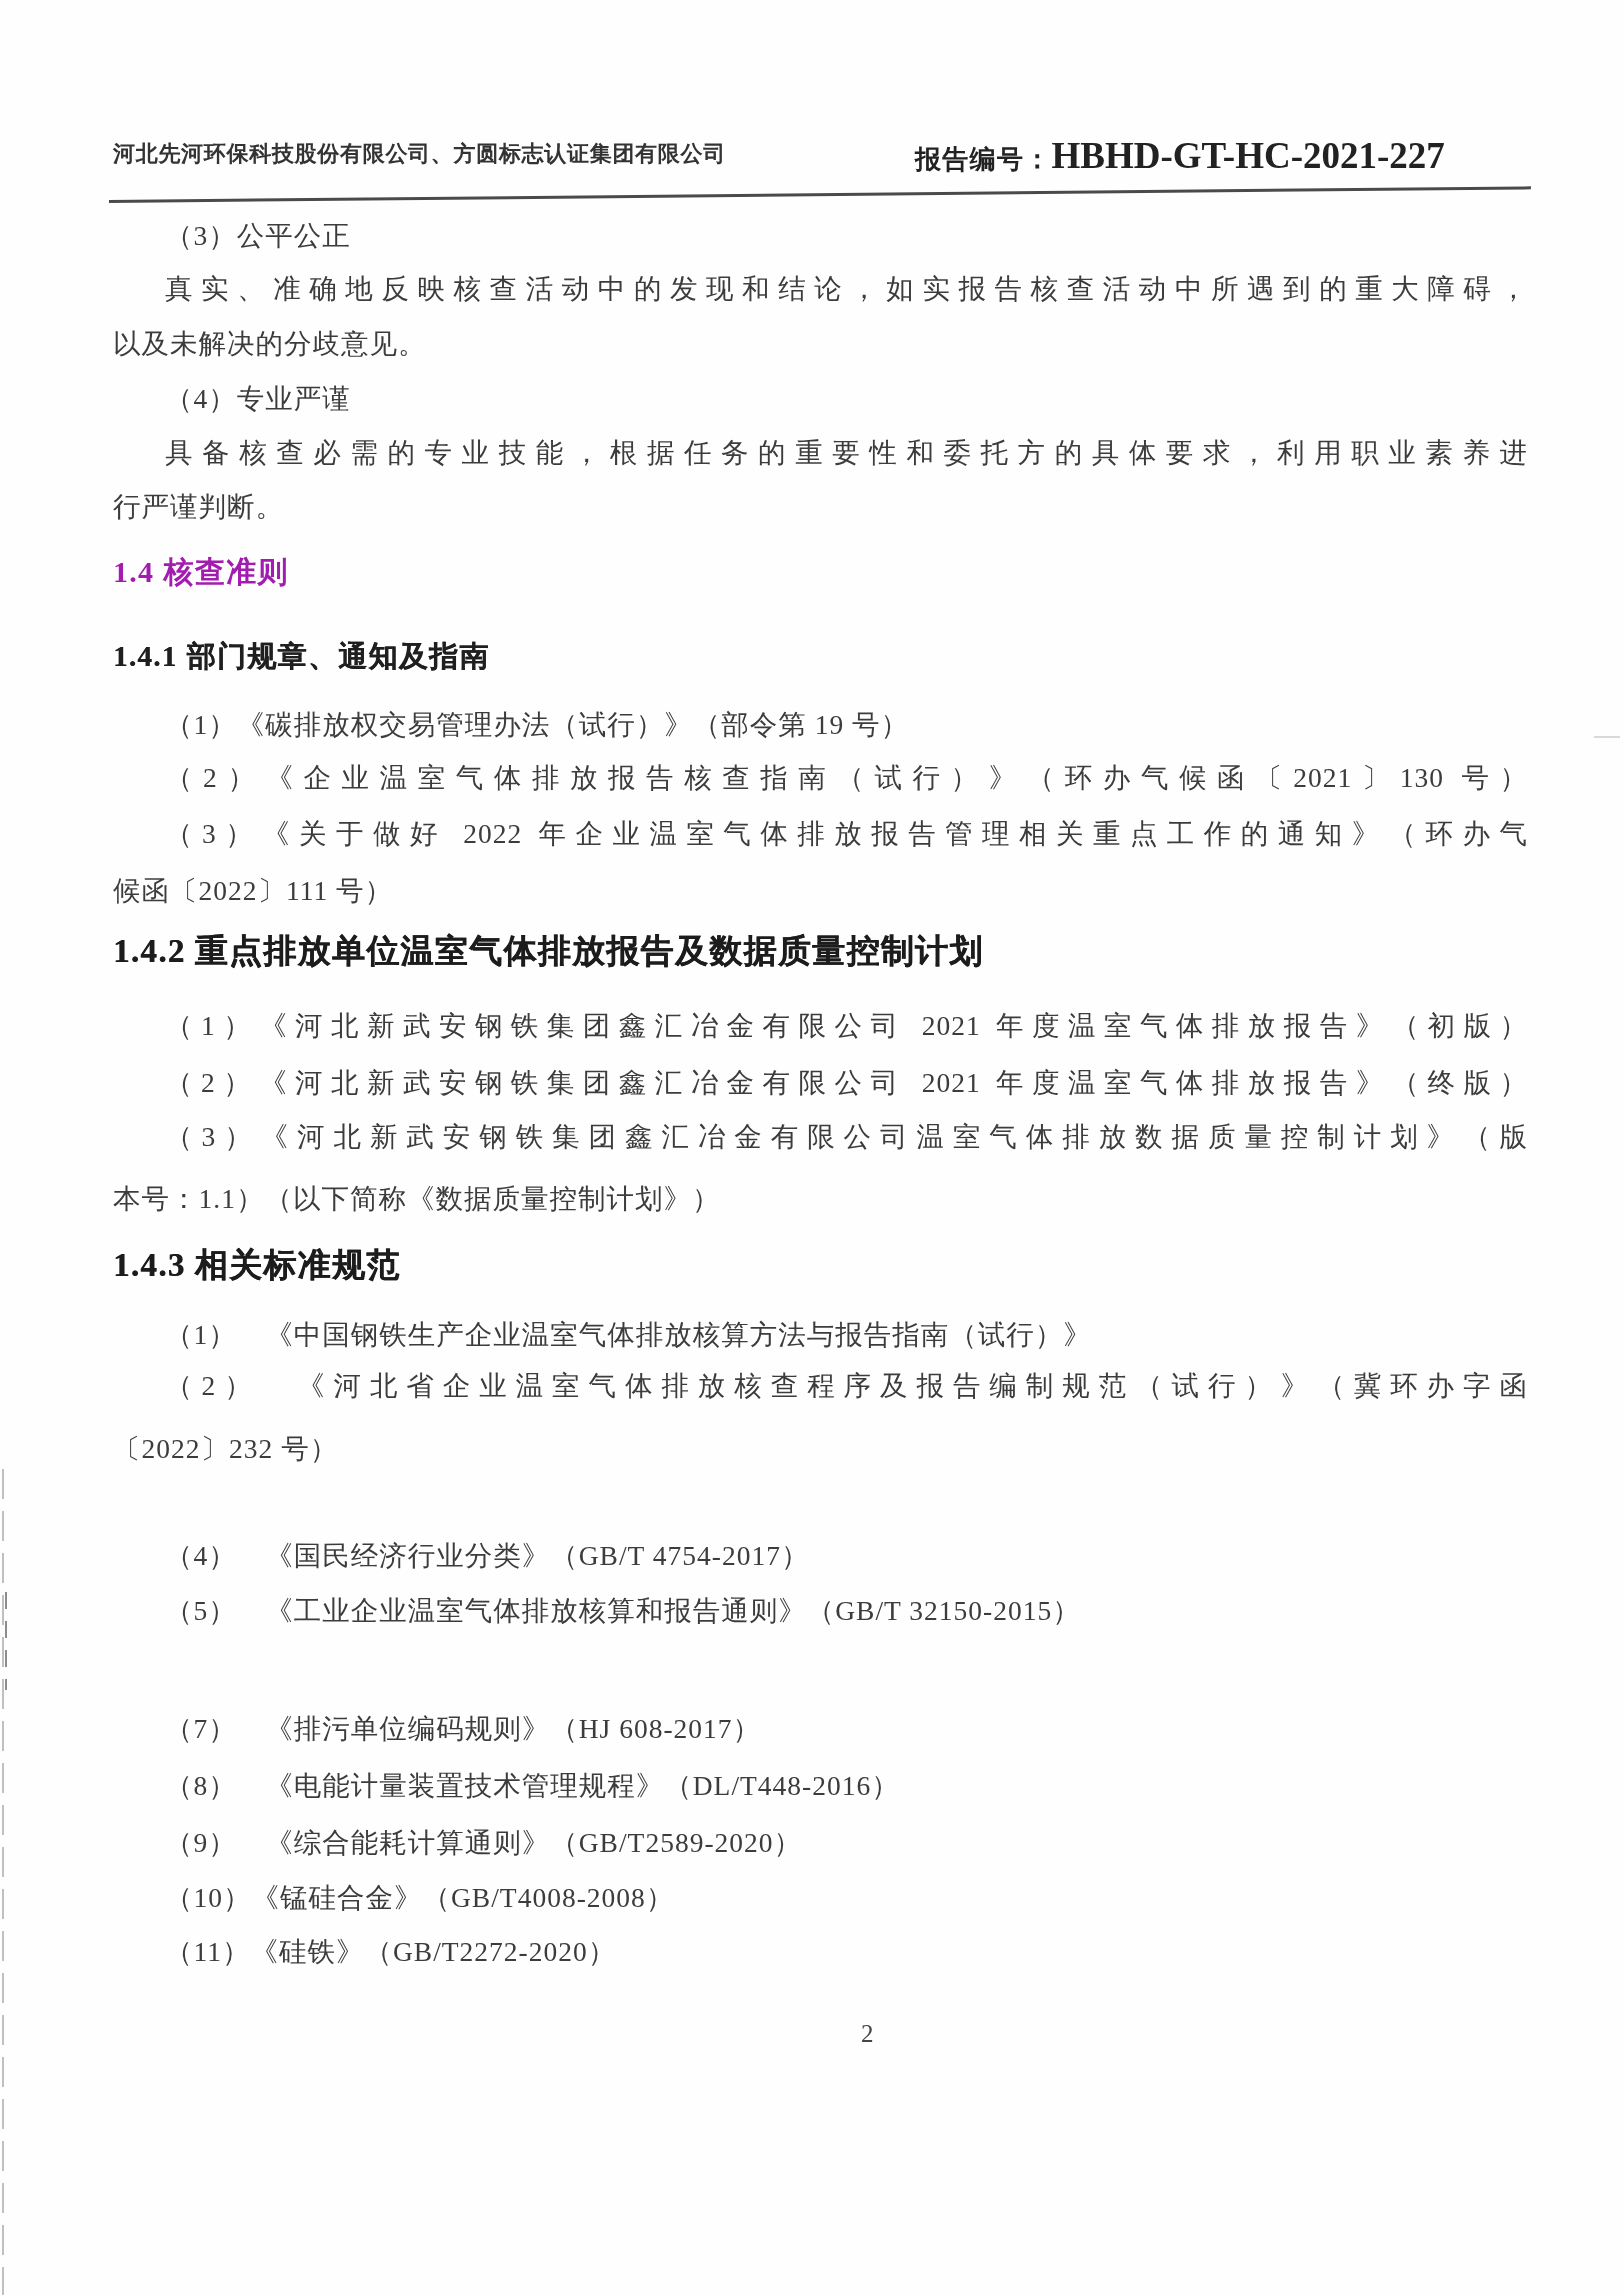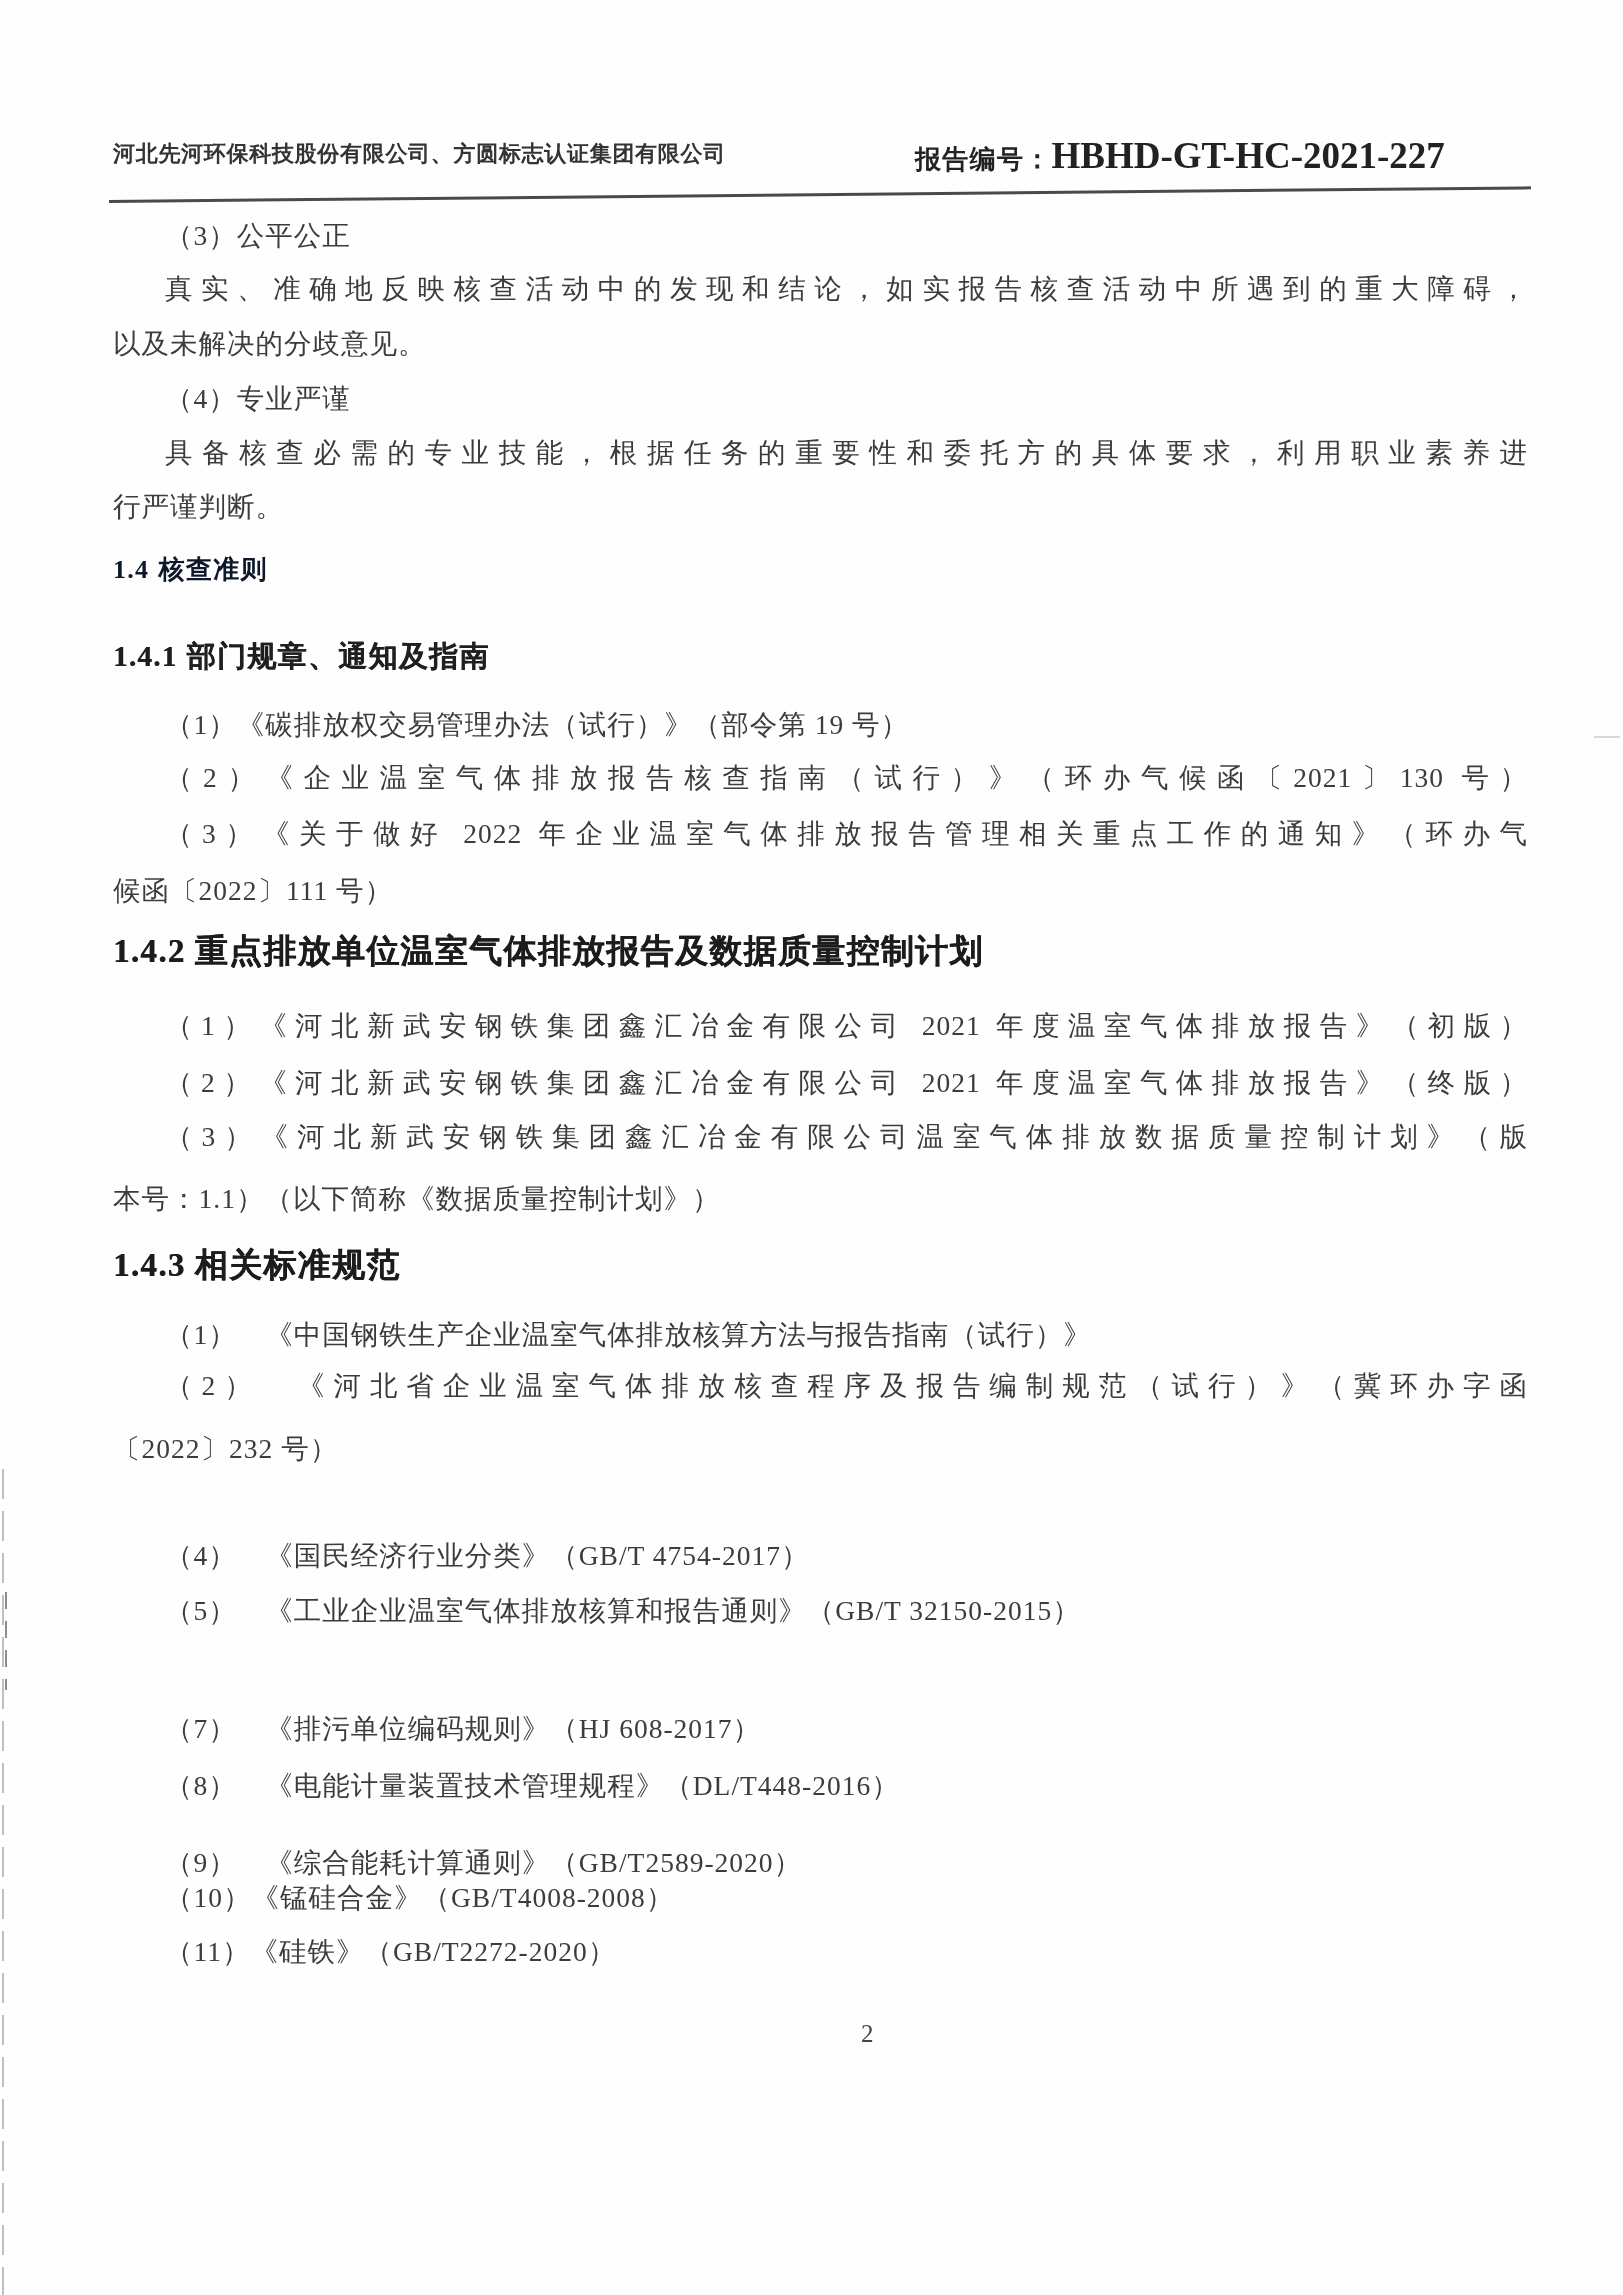--- a/index.html
+++ b/index.html
@@ -39,21 +39,21 @@
     white-space:nowrap;color:#222;
   }
   .hdr-right .lbl{font-size:26px;font-weight:700;letter-spacing:1.3px;}
   .hdr-right .num{font-size:37px;font-weight:700;letter-spacing:0px;}
   .hdr-rule{
     position:absolute;left:109px;top:200px;
     width:1422px;height:2.6px;background:#4a4a4a;
     transform:rotate(-0.55deg);transform-origin:left center;
   }
   
-  .h1x{font-size:26px;font-weight:700;color:#0f172a;letter-spacing:1.3px;}
+  .h1x{font-size:30px;font-weight:700;color:#a21caf;letter-spacing:1.3px;}
   .h2x{font-size:29px;font-weight:700;color:#1f1f1f;letter-spacing:1.3px;text-shadow:0.4px 0 0 currentColor;}
   .h3x{font-size:33px;font-weight:700;color:#1c1c1c;letter-spacing:1.3px;text-shadow:0.5px 0 0 currentColor;}
   .hnum{margin-right:9.2px;}
   .pgnum{position:absolute;font-size:25px;color:#444;}
   
   .edge-line{
     position:absolute;left:2px;top:1469px;width:2px;height:826px;
     background:repeating-linear-gradient(to bottom,#b5b5b5 0 30px,rgba(255,255,255,0) 30px 42px);
     opacity:.85;
   }
@@ -106,21 +106,21 @@
   <div class="ln h3x" style="top:1246px;left:113px;">
     <span class="hnum">1.4.3</span><span>相关标准规范</span>
   </div>
   <div class="ln" style="top:1318px;left:165px;">（1）　《中国钢铁生产企业温室气体排放核算方法与报告指南（试行）》</div>
   <div class="ln full ind" style="top:1369px;">（2）　《河北省企业温室气体排放核查程序及报告编制规范（试行）》（冀环办字函</div>
   <div class="ln" style="top:1432px;left:113px;">〔2022〕232 号）</div>
   <div class="ln" style="top:1539px;left:165px;">（4）　《国民经济行业分类》（GB/T 4754-2017）</div>
   <div class="ln" style="top:1594px;left:165px;">（5）　《工业企业温室气体排放核算和报告通则》（GB/T 32150-2015）</div>
   <div class="ln" style="top:1712px;left:165px;">（7）　《排污单位编码规则》（HJ 608-2017）</div>
   <div class="ln" style="top:1769px;left:165px;">（8）　《电能计量装置技术管理规程》（DL/T448-2016）</div>
-  <div class="ln" style="top:1826px;left:165px;margin-top:20px;">（9）　《综合能耗计算通则》（GB/T2589-2020）</div>
+  <div class="ln" style="top:1826px;left:165px;">（9）　《综合能耗计算通则》（GB/T2589-2020）</div>
   <div class="ln" style="top:1881px;left:165px;">（10）《锰硅合金》（GB/T4008-2008）</div>
   <div class="ln" style="top:1935px;left:165px;">（11）《硅铁》（GB/T2272-2020）</div>
 
   <div class="pgnum" style="top:2020px;left:861px;">2</div>
 
   <div class="edge-line"></div>
   <div class="edge-dash"></div>
   <div class="right-smudge"></div>
 </div>
 

